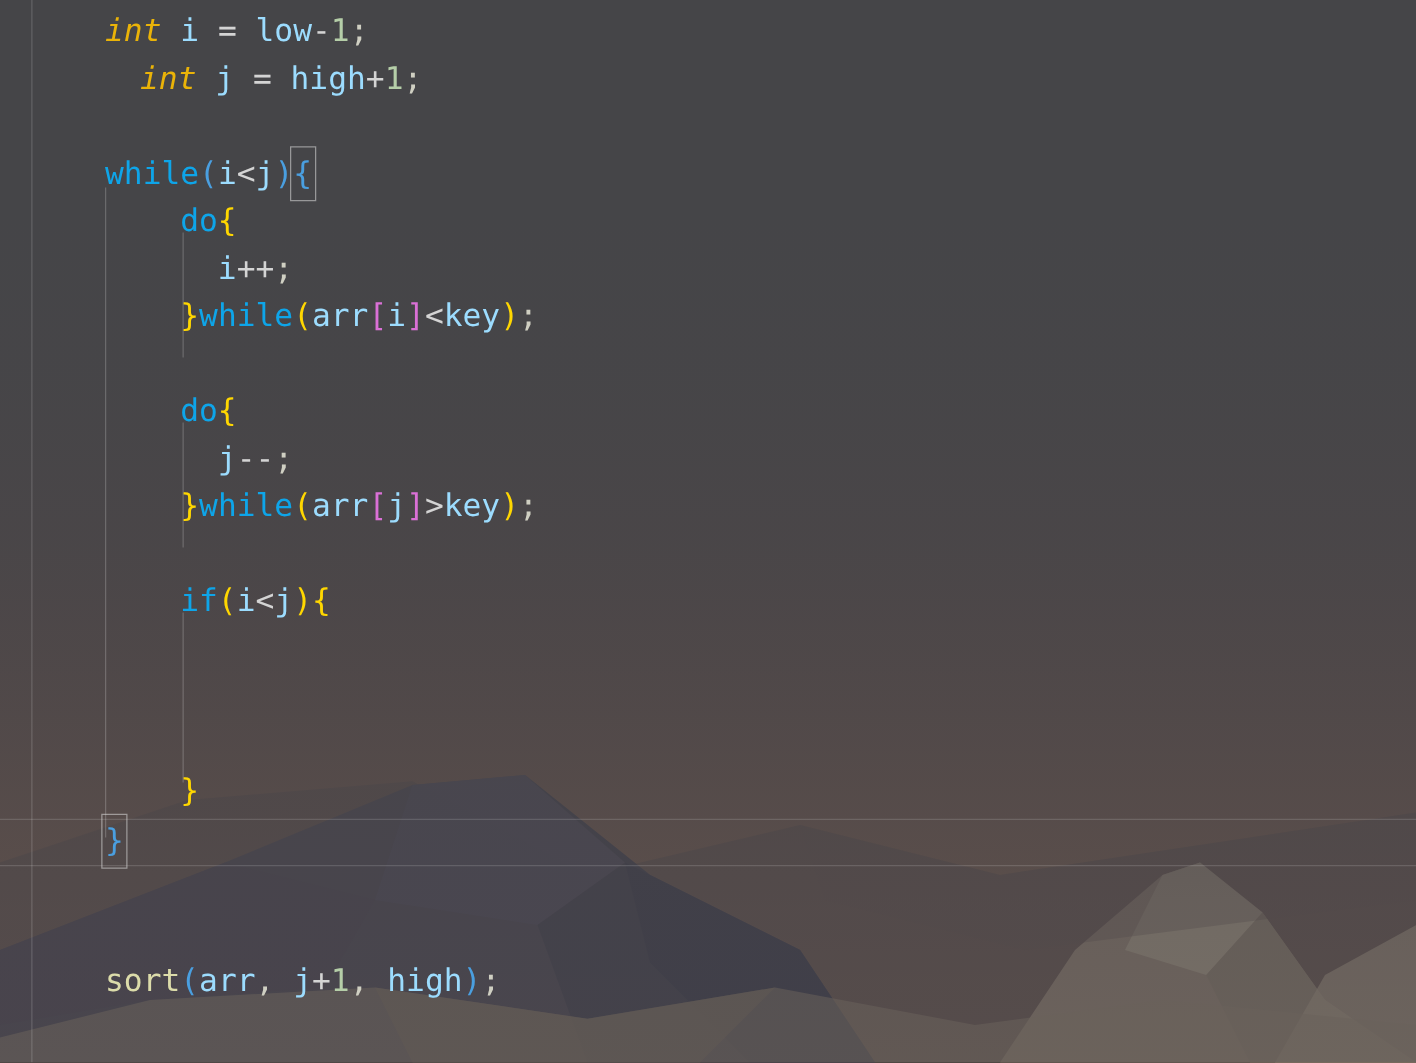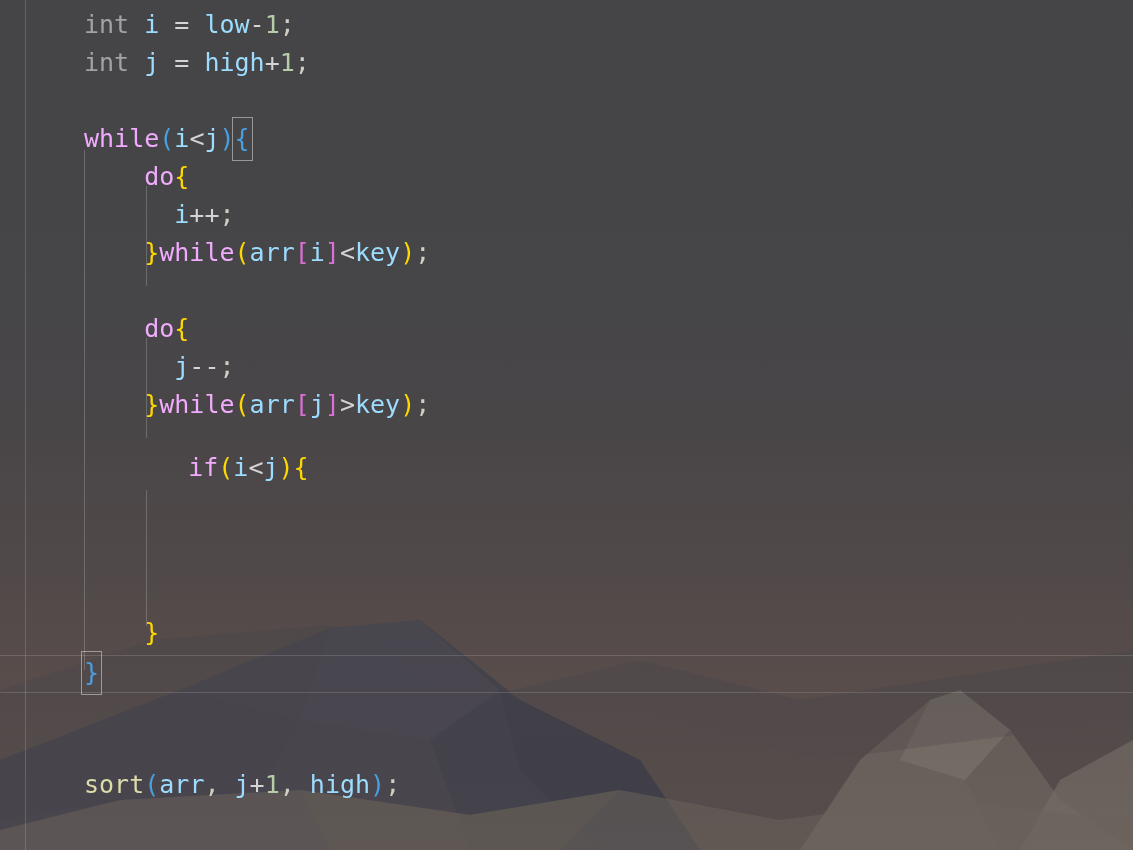--- a/index.html
+++ b/index.html
@@ -73,22 +73,22 @@
     position:absolute; left:0; right:0;
     height:38px; line-height:38px;
     white-space:pre;
     font-size:25px;
     letter-spacing:0px;
     padding-left:0;
   }
   .code-line .ind { display:inline-block; }
 
   
-  .t-type   { color:#a3a3a3; }  
-  .t-kw     { color:#f0abfc; }  
+  .t-type   { color:#eab308;font-style:italic; }  
+  .t-kw     { color:#0ea5e9; }  
   .t-var    { color:#9cdcfe; }  
   .t-op     { color:#d4d4d4; }  
   .t-num    { color:#b5cea8; }  
   .t-punc   { color:#cfcfc2; }  
   .t-fn     { color:#dcdcaa; }  
   .t-b1     { color:#ffd700; }  
   .t-b2     { color:#da70d6; }  
   .t-b-blue { color:#4a9fe0; }
 
   
@@ -156,31 +156,31 @@
 
   <div id="indent-guides">
       <div class="indent-guide" style="left: 84px; top: 150px; height: 520px;"></div>
       <div class="indent-guide" style="left: 146px; top: 186px; height: 100px;"></div>
       <div class="indent-guide" style="left: 146px; top: 338px; height: 100px;"></div>
       <div class="indent-guide" style="left: 146px; top: 490px; height: 136px;"></div>
     </div>
 
   <div class="code-layer" id="code-layer">
       <div class="code-line" style="top: 6px;"><span class="ind" style="width: 84px;"></span><span class="t-type">int</span><span class="t-op"> </span><span class="t-var">i</span><span class="t-op"> = </span><span class="t-var">low</span><span class="t-op">-</span><span class="t-num">1</span><span class="t-punc">;</span></div>
-      <div class="code-line" style="top: 44px;"><span class="ind" style="width: 84px;"></span><span class="t-type">int</span><span class="t-op"> </span><span class="t-var">j</span><span class="t-op"> = </span><span class="t-var">high</span><span class="t-op">+</span><span class="t-num">1</span><span class="t-punc">;</span></div>
+      <div class="code-line" style="top: 44px; padding-left: 28px;"><span class="ind" style="width: 84px;"></span><span class="t-type">int</span><span class="t-op"> </span><span class="t-var">j</span><span class="t-op"> = </span><span class="t-var">high</span><span class="t-op">+</span><span class="t-num">1</span><span class="t-punc">;</span></div>
       <div class="code-line" style="top: 120px;"><span class="ind" style="width: 84px;"></span><span class="t-kw">while</span><span class="t-b-blue">(</span><span class="t-var">i</span><span class="t-op">&lt;</span><span class="t-var">j</span><span class="t-b-blue">)</span><span class="t-b-blue brk-match">{</span></div>
       <div class="code-line" style="top: 158px;"><span class="ind" style="width: 144.2px;"></span><span class="t-kw">do</span><span class="t-b1">{</span></div>
       <div class="code-line" style="top: 196px;"><span class="ind" style="width: 174.3px;"></span><span class="t-var">i</span><span class="t-op">++</span><span class="t-punc">;</span></div>
       <div class="code-line" style="top: 234px;"><span class="ind" style="width: 144.2px;"></span><span class="t-b1">}</span><span class="t-kw">while</span><span class="t-b1">(</span><span class="t-var">arr</span><span class="t-b2">[</span><span class="t-var">i</span><span class="t-b2">]</span><span class="t-op">&lt;</span><span class="t-var">key</span><span class="t-b1">)</span><span class="t-punc">;</span></div>
       <div class="code-line" style="top: 272px;"><span class="ind" style="width: 84px;"></span></div>
       <div class="code-line" style="top: 310px;"><span class="ind" style="width: 144.2px;"></span><span class="t-kw">do</span><span class="t-b1">{</span></div>
       <div class="code-line" style="top: 348px;"><span class="ind" style="width: 174.3px;"></span><span class="t-var">j</span><span class="t-op">--</span><span class="t-punc">;</span></div>
       <div class="code-line" style="top: 386px;"><span class="ind" style="width: 144.2px;"></span><span class="t-b1">}</span><span class="t-kw">while</span><span class="t-b1">(</span><span class="t-var">arr</span><span class="t-b2">[</span><span class="t-var">j</span><span class="t-b2">]</span><span class="t-op">&gt;</span><span class="t-var">key</span><span class="t-b1">)</span><span class="t-punc">;</span></div>
       <div class="code-line" style="top: 424px;"><span class="ind" style="width: 84px;"></span></div>
-      <div class="code-line" style="top: 449px; padding-left: 44px;"><span class="ind" style="width: 144.2px;"></span><span class="t-kw">if</span><span class="t-b1">(</span><span class="t-var">i</span><span class="t-op">&lt;</span><span class="t-var">j</span><span class="t-b1">)</span><span class="t-b1">{</span></div>
+      <div class="code-line" style="top: 462px;"><span class="ind" style="width: 144.2px;"></span><span class="t-kw">if</span><span class="t-b1">(</span><span class="t-var">i</span><span class="t-op">&lt;</span><span class="t-var">j</span><span class="t-b1">)</span><span class="t-b1">{</span></div>
       <div class="code-line" style="top: 614px;"><span class="ind" style="width: 144.2px;"></span><span class="t-b1">}</span></div>
       <div class="code-line" style="top: 654px;"><span class="ind" style="width: 84px;"></span><span class="t-b-blue brk-match">}</span></div>
       <div class="code-line" style="top: 692px;"><span class="ind" style="width: 84px;"></span></div>
       <div class="code-line" style="top: 766px;"><span class="ind" style="width: 84px;"></span><span class="t-fn">sort</span><span class="t-b-blue">(</span><span class="t-var">arr</span><span class="t-punc">, </span><span class="t-var">j</span><span class="t-op">+</span><span class="t-num">1</span><span class="t-punc">, </span><span class="t-var">high</span><span class="t-b-blue">)</span><span class="t-punc">;</span></div>
     </div>
 
 
 </div>
 
 </body></html>

